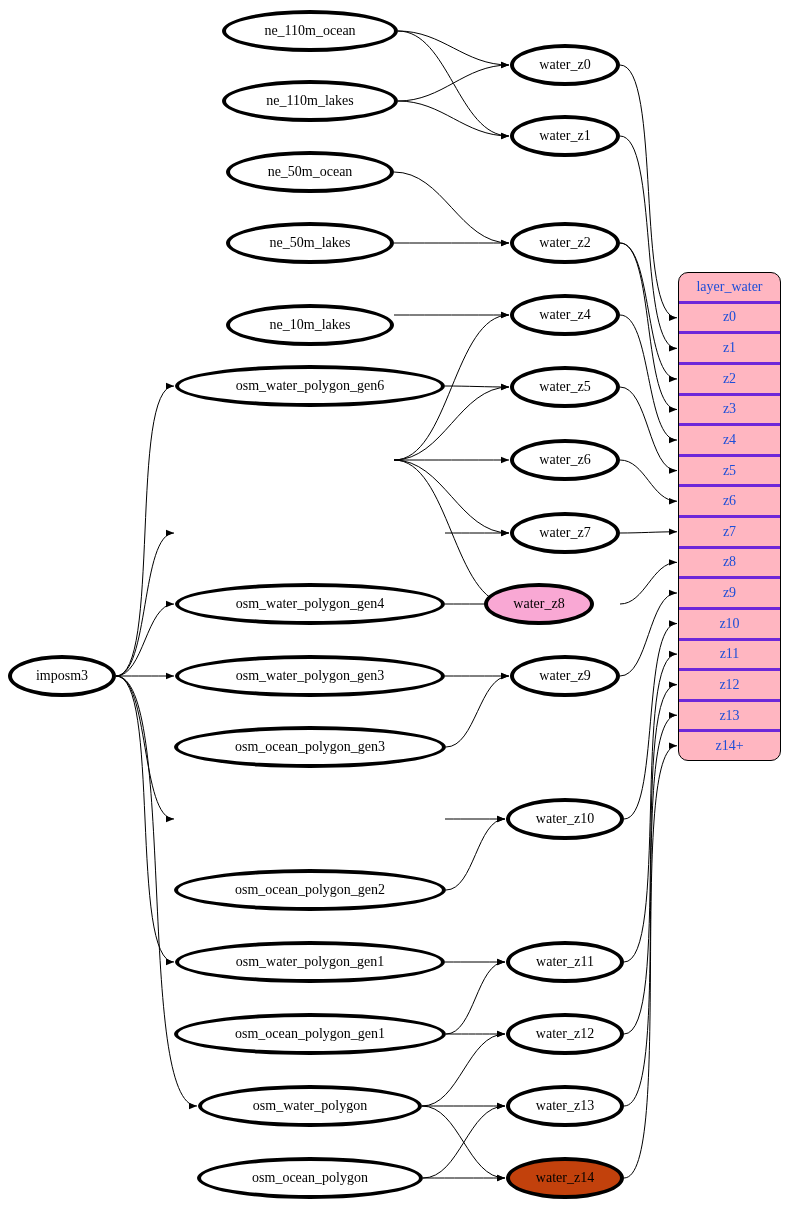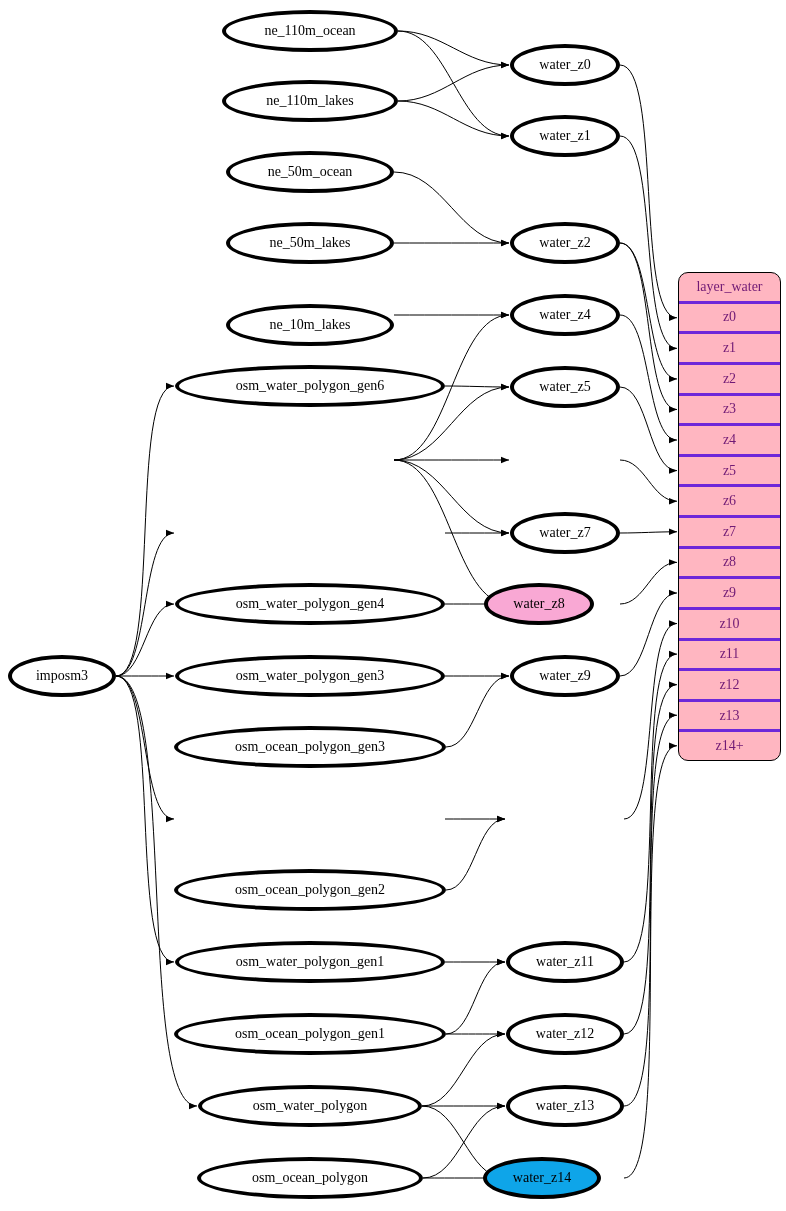--- a/index.html
+++ b/index.html
@@ -27,21 +27,21 @@
     white-space: nowrap;
   }
   .ltable {
     position: absolute;
     border: 1px solid #000000;
     border-radius: 10px;
     overflow: hidden;
     display: flex;
     flex-direction: column;
     font-size: 14px;
-    color: #701a75;
+    color: #1d4ed8;
   }
   .lrow {
     flex: 1;
     display: flex;
     align-items: center;
     justify-content: center;
     border-top: 3px solid #6d28d9;
     white-space: nowrap;
   }
   .lrow:first-child { border-top: none; }
@@ -140,20 +140,22 @@
     <div class="node" style="left: 174px; top: 869px; width: 272px; height: 42px; background: rgb(255, 255, 255); border-color: rgb(0, 0, 0);">osm_ocean_polygon_gen2</div>
     <div class="node" style="left: 175px; top: 941px; width: 270px; height: 42px; background: rgb(255, 255, 255); border-color: rgb(0, 0, 0);">osm_water_polygon_gen1</div>
     <div class="node" style="left: 174px; top: 1013px; width: 272px; height: 42px; background: rgb(255, 255, 255); border-color: rgb(0, 0, 0);">osm_ocean_polygon_gen1</div>
     <div class="node" style="left: 198px; top: 1085px; width: 224px; height: 42px; background: rgb(255, 255, 255); border-color: rgb(0, 0, 0);">osm_water_polygon</div>
     <div class="node" style="left: 197px; top: 1157px; width: 226px; height: 42px; background: rgb(255, 255, 255); border-color: rgb(0, 0, 0);">osm_ocean_polygon</div>
     <div class="node" style="left: 510px; top: 44px; width: 110px; height: 42px; background: rgb(255, 255, 255); border-color: rgb(0, 0, 0);">water_z0</div>
     <div class="node" style="left: 510px; top: 115px; width: 110px; height: 42px; background: rgb(255, 255, 255); border-color: rgb(0, 0, 0);">water_z1</div>
     <div class="node" style="left: 510px; top: 222px; width: 110px; height: 42px; background: rgb(255, 255, 255); border-color: rgb(0, 0, 0);">water_z2</div>
     <div class="node" style="left: 510px; top: 294px; width: 110px; height: 42px; background: rgb(255, 255, 255); border-color: rgb(0, 0, 0);">water_z4</div>
     <div class="node" style="left: 510px; top: 366px; width: 110px; height: 42px; background: rgb(255, 255, 255); border-color: rgb(0, 0, 0);">water_z5</div>
+    <div class="node" style="left: 510px; top: 439px; width: 110px; height: 42px; background: rgb(255, 255, 255); border-color: rgb(0, 0, 0);">water_z6</div>
     <div class="node" style="left: 510px; top: 512px; width: 110px; height: 42px; background: rgb(255, 255, 255); border-color: rgb(0, 0, 0);">water_z7</div>
     <div class="node" style="left: 484px; top: 583px; width: 110px; height: 42px; background: #f9a8d4; border-color: rgb(0, 0, 0);">water_z8</div>
     <div class="node" style="left: 510px; top: 655px; width: 110px; height: 42px; background: rgb(255, 255, 255); border-color: rgb(0, 0, 0);">water_z9</div>
+    <div class="node" style="left: 506px; top: 798px; width: 118px; height: 42px; background: rgb(255, 255, 255); border-color: rgb(0, 0, 0);">water_z10</div>
     <div class="node" style="left: 506px; top: 941px; width: 118px; height: 42px; background: rgb(255, 255, 255); border-color: rgb(0, 0, 0);">water_z11</div>
     <div class="node" style="left: 506px; top: 1013px; width: 118px; height: 42px; background: rgb(255, 255, 255); border-color: rgb(0, 0, 0);">water_z12</div>
     <div class="node" style="left: 506px; top: 1085px; width: 118px; height: 42px; background: rgb(255, 255, 255); border-color: rgb(0, 0, 0);">water_z13</div>
-    <div class="node" style="left: 483px; top: 1157px; width: 118px; height: 42px; background: #0ea5e9; border-color: rgb(0, 0, 0);">water_z14</div>
+    <div class="node" style="left: 506px; top: 1157px; width: 118px; height: 42px; background: #c2410c; border-color: rgb(0, 0, 0);">water_z14</div>
   </div>
 
 </body></html>

